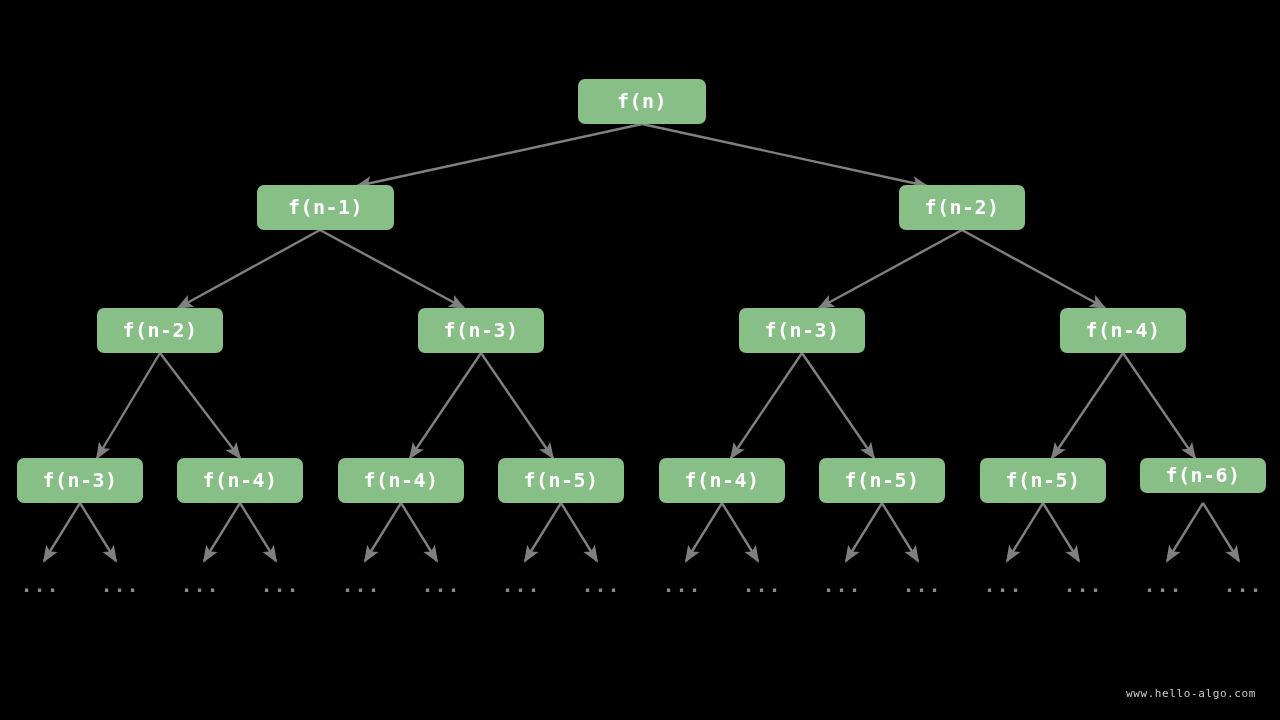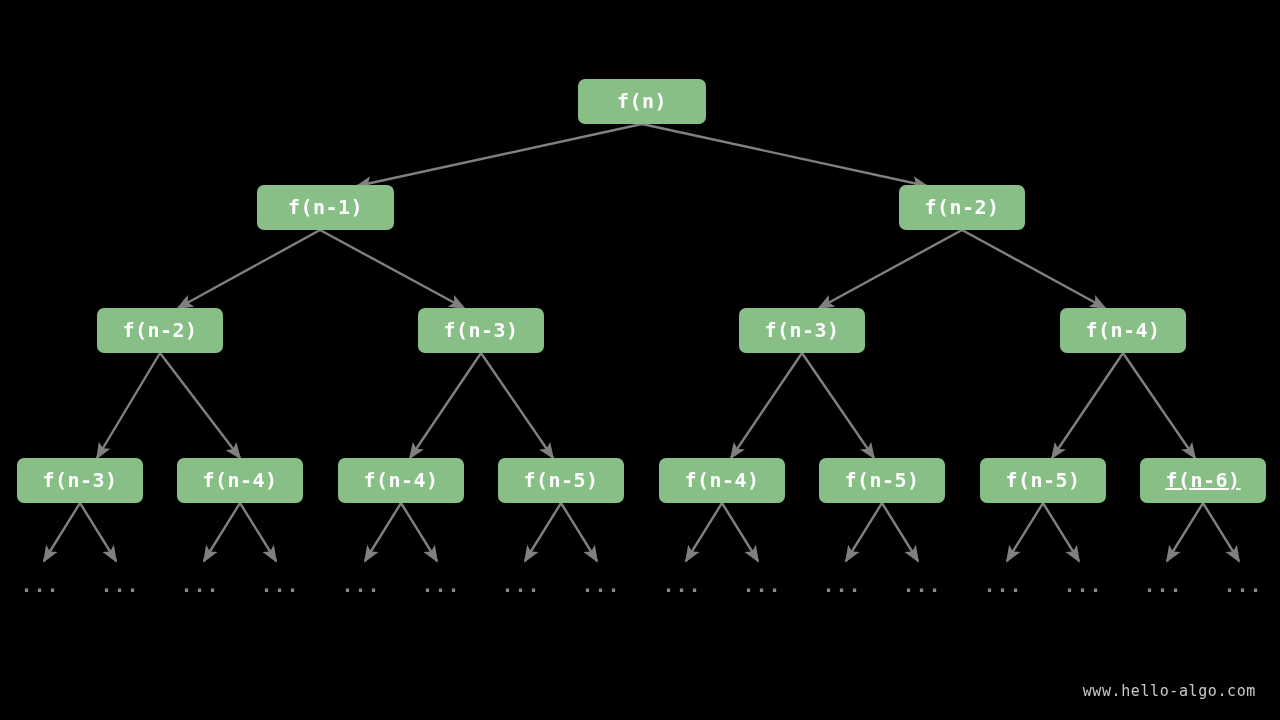--- a/index.html
+++ b/index.html
@@ -52,21 +52,21 @@
     transform: translate(-50%, -50%);
     z-index: 2;
     line-height: 1;
   }
   #watermark {
     position: absolute;
     right: 24px;
     bottom: 20px;
     color: #c9c9c9;
     font-family: "DejaVu Sans Mono", monospace;
-    font-size: 15px;
+    font-size: 11px;
     letter-spacing: 0.6px;
     z-index: 2;
   }
 </style>
 </head>
 <body>
 
 <div id="canvas">
 
   <svg id="edges" viewBox="0 0 1280 720" xmlns="http://www.w3.org/2000/svg">
@@ -117,21 +117,21 @@
       <div class="node" style="left: 418px; top: 307.5px; width: 126px; height: 45px; background: rgb(136, 191, 135); color: rgb(255, 255, 255);">f(n-3)</div>
       <div class="node" style="left: 739px; top: 307.5px; width: 126px; height: 45px; background: rgb(136, 191, 135); color: rgb(255, 255, 255);">f(n-3)</div>
       <div class="node" style="left: 1060px; top: 307.5px; width: 126px; height: 45px; background: rgb(136, 191, 135); color: rgb(255, 255, 255);">f(n-4)</div>
       <div class="node" style="left: 17px; top: 457.5px; width: 126px; height: 45px; background: rgb(136, 191, 135); color: rgb(255, 255, 255);">f(n-3)</div>
       <div class="node" style="left: 177px; top: 457.5px; width: 126px; height: 45px; background: rgb(136, 191, 135); color: rgb(255, 255, 255);">f(n-4)</div>
       <div class="node" style="left: 338px; top: 457.5px; width: 126px; height: 45px; background: rgb(136, 191, 135); color: rgb(255, 255, 255);">f(n-4)</div>
       <div class="node" style="left: 498px; top: 457.5px; width: 126px; height: 45px; background: rgb(136, 191, 135); color: rgb(255, 255, 255);">f(n-5)</div>
       <div class="node" style="left: 659px; top: 457.5px; width: 126px; height: 45px; background: rgb(136, 191, 135); color: rgb(255, 255, 255);">f(n-4)</div>
       <div class="node" style="left: 819px; top: 457.5px; width: 126px; height: 45px; background: rgb(136, 191, 135); color: rgb(255, 255, 255);">f(n-5)</div>
       <div class="node" style="left: 980px; top: 457.5px; width: 126px; height: 45px; background: rgb(136, 191, 135); color: rgb(255, 255, 255);">f(n-5)</div>
-      <div class="node" style="left: 1140px; top: 457.5px; width: 126px; height: 45px; background: rgb(136, 191, 135); color: rgb(255, 255, 255); text-decoration: underline;">f(n-6)</div>
+      <div class="node" style="left: 1140px; top: 457.5px; width: 126px; height: 35px; background: rgb(136, 191, 135); color: rgb(255, 255, 255);">f(n-6)</div>
     </div>
 
   <div id="ellipsis-layer">
       <div class="ellipsis" style="left: 40px; top: 585px; color: rgb(138, 138, 138);">...</div>
       <div class="ellipsis" style="left: 120px; top: 585px; color: rgb(138, 138, 138);">...</div>
       <div class="ellipsis" style="left: 200px; top: 585px; color: rgb(138, 138, 138);">...</div>
       <div class="ellipsis" style="left: 280px; top: 585px; color: rgb(138, 138, 138);">...</div>
       <div class="ellipsis" style="left: 361px; top: 585px; color: rgb(138, 138, 138);">...</div>
       <div class="ellipsis" style="left: 441px; top: 585px; color: rgb(138, 138, 138);">...</div>
       <div class="ellipsis" style="left: 521px; top: 585px; color: rgb(138, 138, 138);">...</div>

